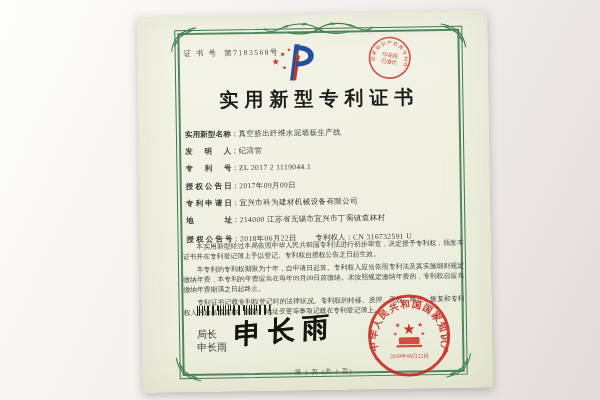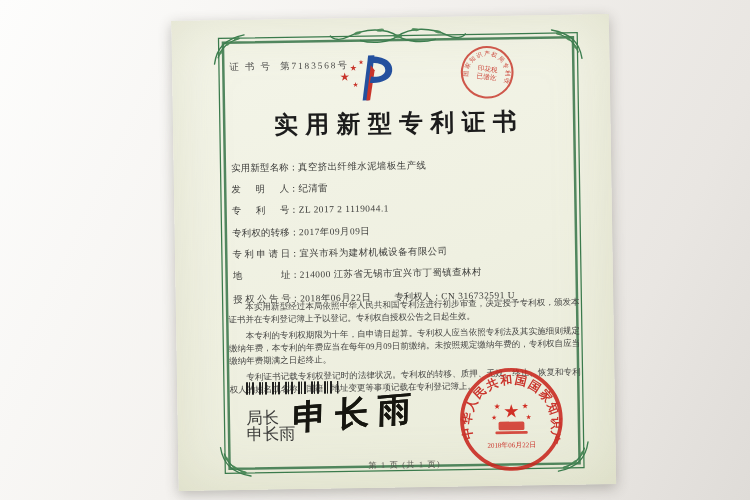--- a/index.html
+++ b/index.html
@@ -43,37 +43,37 @@
   .star{fill:#c8342a;}
   .title{
     position:absolute;left:37px;right:25px;top:72px;text-align:center;
     font-size:19px;font-weight:bold;color:#1c1c1c;letter-spacing:6px;white-space:nowrap;
   }
   
   .taxstamp{position:absolute;left:229px;top:22px;transform:rotate(9deg);opacity:.92;}
   
   .rows{position:absolute;left:46px;right:26px;top:110px;font-size:7.5px;color:#3c3c3a;}
   .row{line-height:17.2px;white-space:nowrap;}
-  .lbl{display:inline-block;width:46px;text-align:justify;text-align-last:justify;vertical-align:top;}
+  .lbl{display:inline-block;width:46px;text-align:justify;text-align-last:justify;vertical-align:top;font-weight:bold;}
   .colon{display:inline-block;}
   .val{letter-spacing:.4px;}
   .grantrow{position:relative;line-height:17.2px;margin-top:2px;white-space:nowrap;}
   .grant2{position:absolute;left:129px;top:0;}
   
   .paras{
     position:absolute;left:42px;right:27px;top:226px;
     font-size:6.8px;line-height:1.52;color:#464644;text-align:justify;
   }
   .paras p{margin:0 0 2px 0;text-indent:2em;}
   
   .barcode{
     position:absolute;left:55px;top:290px;width:74px;height:10px;
     background:repeating-linear-gradient(90deg,#20201e 0,#20201e 1.5px,transparent 1.5px,transparent 2.6px,#20201e 2.6px,#20201e 3.1px,transparent 3.1px,transparent 5.2px);
   }
-  .director{position:absolute;left:55px;top:312px;font-size:13px;color:#3c3c3a;line-height:13px;}
+  .director{position:absolute;left:55px;top:312px;font-size:10px;color:#3c3c3a;line-height:13px;}
   .signature{
     position:absolute;left:92px;top:298px;font-size:27px;font-weight:bold;color:#16160f;
     letter-spacing:7px;transform:rotate(-4deg) skewX(-6deg);white-space:nowrap;
     text-shadow:0 0 .5px #222;
   }
   .seal{position:absolute;left:224px;top:280px;opacity:.93;}
   .footer{
     position:absolute;left:37px;right:25px;top:354px;text-align:center;
     font-size:6.5px;color:#55554f;letter-spacing:1px;
   }
@@ -150,21 +150,21 @@
       <text x="25" y="24" text-anchor="middle" font-size="5.8" fill="#c8372b">印花税</text>
       <text x="25" y="31" text-anchor="middle" font-size="5.8" fill="#c8372b">已缴讫</text>
     </svg>
 
     <div class="title">实用新型专利证书</div>
 
     <div class="rows">
       <div class="row"><span class="lbl">实用新型名称</span><span class="colon">：</span><span class="val">真空挤出纤维水泥墙板生产线</span></div>
       <div class="row"><span class="lbl">发明人</span><span class="colon">：</span><span class="val">纪清雷</span></div>
       <div class="row"><span class="lbl">专利号</span><span class="colon">：</span><span class="val">ZL 2017 2 1119044.1</span></div>
-      <div class="row"><span class="lbl">专利权的转移</span><span class="colon">：</span><span class="val">2017年09月09日</span></div>
+      <div class="row"><span class="lbl">授权公告日</span><span class="colon">：</span><span class="val">2017年09月09日</span></div>
       <div class="row"><span class="lbl">专利申请日</span><span class="colon">：</span><span class="val">宜兴市科为建材机械设备有限公司</span></div>
       <div class="row"><span class="lbl">地址</span><span class="colon">：</span><span class="val">214000 江苏省无锡市宜兴市丁蜀镇查林村</span></div>
       <div class="grantrow">
         <span><span class="lbl">授权公告号</span><span class="colon">：</span><span class="val">2018年06月22日</span></span>
         <span class="grant2"><span>专利权人</span><span class="colon">：</span><span class="val">CN 316732591 U</span></span>
       </div>
     </div>
 
     <div class="paras">
       <p>本实用新型经过本局依照中华人民共和国专利法进行初步审查，决定授予专利权，颁发本证书并在专利登记簿上予以登记。专利权自授权公告之日起生效。</p>

